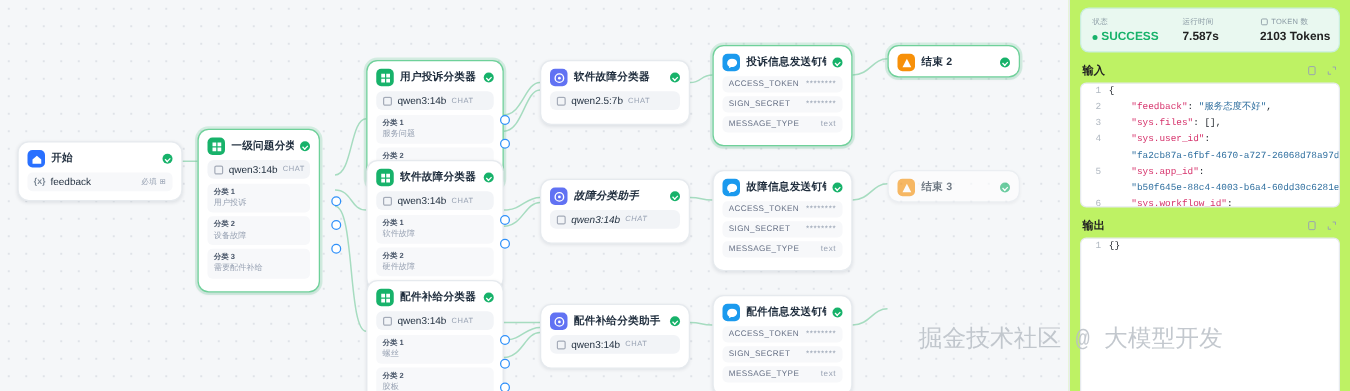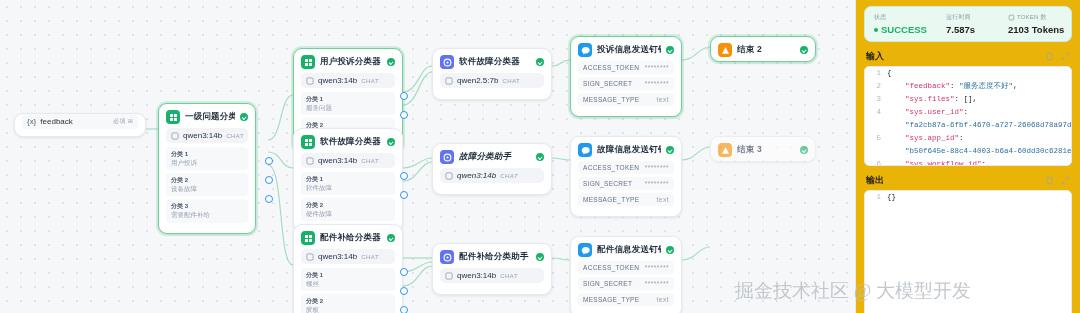--- a/index.html
+++ b/index.html
@@ -48,21 +48,21 @@
   .kvv{font-size:6.5px;color:#98a2b3;letter-spacing:.5px;}
   .varrow{display:flex;justify-content:space-between;align-items:center;background:#f7f8fa;border-radius:4px;padding:3px 5px;}
   .vleft{display:flex;align-items:center;gap:4px;}
   .vx{font-size:7px;color:#7b8794;font-weight:bold;}
   .vname{font-size:8px;color:#1f2d3d;}
   .vright{font-size:6px;color:#98a2b3;letter-spacing:.3px;}
   .port{position:absolute;width:6px;height:6px;border-radius:50%;background:#fff;border:1.4px solid #2e90fa;}
   
   #panel{
     position:absolute;right:0;top:0;width:225px;height:313px;
-    background:#eab308;border-left:1px solid #e6eaee;box-sizing:border-box;padding:6px 8px;
+    background:#bef264;border-left:1px solid #e6eaee;box-sizing:border-box;padding:6px 8px;
   }
   .status{
     background:#e9f8f0;border:1px solid #c9eedd;border-radius:7px;
     display:flex;padding:6px 9px;gap:0;box-sizing:border-box;
   }
   .scell{flex:1 1 0;min-width:0;}
   .scell.w1{flex:0 0 72px;}
   .scell.w2{flex:0 0 62px;}
   .slab{font-size:6px;color:#8a9aa4;display:flex;align-items:center;gap:2px;margin-bottom:2px;letter-spacing:.2px;}
   .sval{font-size:9.5px;color:#222;font-weight:bold;white-space:nowrap;}
@@ -80,23 +80,23 @@
   }
   #code-input{height:100px;}
   #code-output{height:145px;}
   .ln{display:flex;}
   .lnum{flex:0 0 16px;text-align:right;padding-right:6px;color:#b0b8c1;user-select:none;}
   .ltxt{flex:1 1 auto;white-space:pre;overflow:hidden;padding-right:4px;}
   .k{color:#d6336c;}
   .s{color:#2f6f9f;}
   
   #wm{
-    position:absolute;left:735px;top:278px;
+    position:absolute;left:735px;top:258px;
     font-size:19px;color:#b9bfc6;opacity:.85;white-space:nowrap;
-    font-family:Liberation Serif, serif;pointer-events:none;
+    font-family:Liberation Mono, monospace;pointer-events:none;
   }
 </style>
 </head>
 <body>
 
 <div id="canvas">
   <svg id="edges">
     <g fill="none" stroke="#a6dcc0" stroke-width="1.2">
       <path d="M146,129 C160,129 150,129 158,129"></path>
       <path d="M268,140 C282,140 280,95 293,95"></path>
@@ -111,20 +111,29 @@
       <path d="M403,286 C418,286 420,266 432,266"></path>
       <path d="M552,66 C562,66 560,60 570,60"></path>
       <path d="M552,158 C562,158 560,160 570,160"></path>
       <path d="M552,258 C562,258 560,260 570,260"></path>
       <path d="M682,60 C696,60 698,47 710,47"></path>
       <path d="M682,160 C696,160 698,147 710,147"></path>
       <path d="M682,260 C696,260 698,247 710,247"></path>
     </g>
   </svg>
 <div class="node" style="left: 14px; top: 113px; width: 132px;">
+      <div class="nhead">
+        <span class="nico" style="background:#2970ff">
+          <svg viewBox="0 0 9 9">
+            <path d="M1 4.5 4.5 1.5 8 4.5V8H1z" fill="#fff"></path>
+          </svg>
+        </span>
+        <span class="ntitle">开始</span>
+        <span class="nok"></span>
+      </div>
       <div class="nbody">
         <div class="varrow">
           <span class="vleft">
             <span class="vx">{x}</span>
             <span class="vname">feedback</span>
           </span>
           <span class="vright">必填 ⊞</span>
         </div>
       </div>
     </div>

